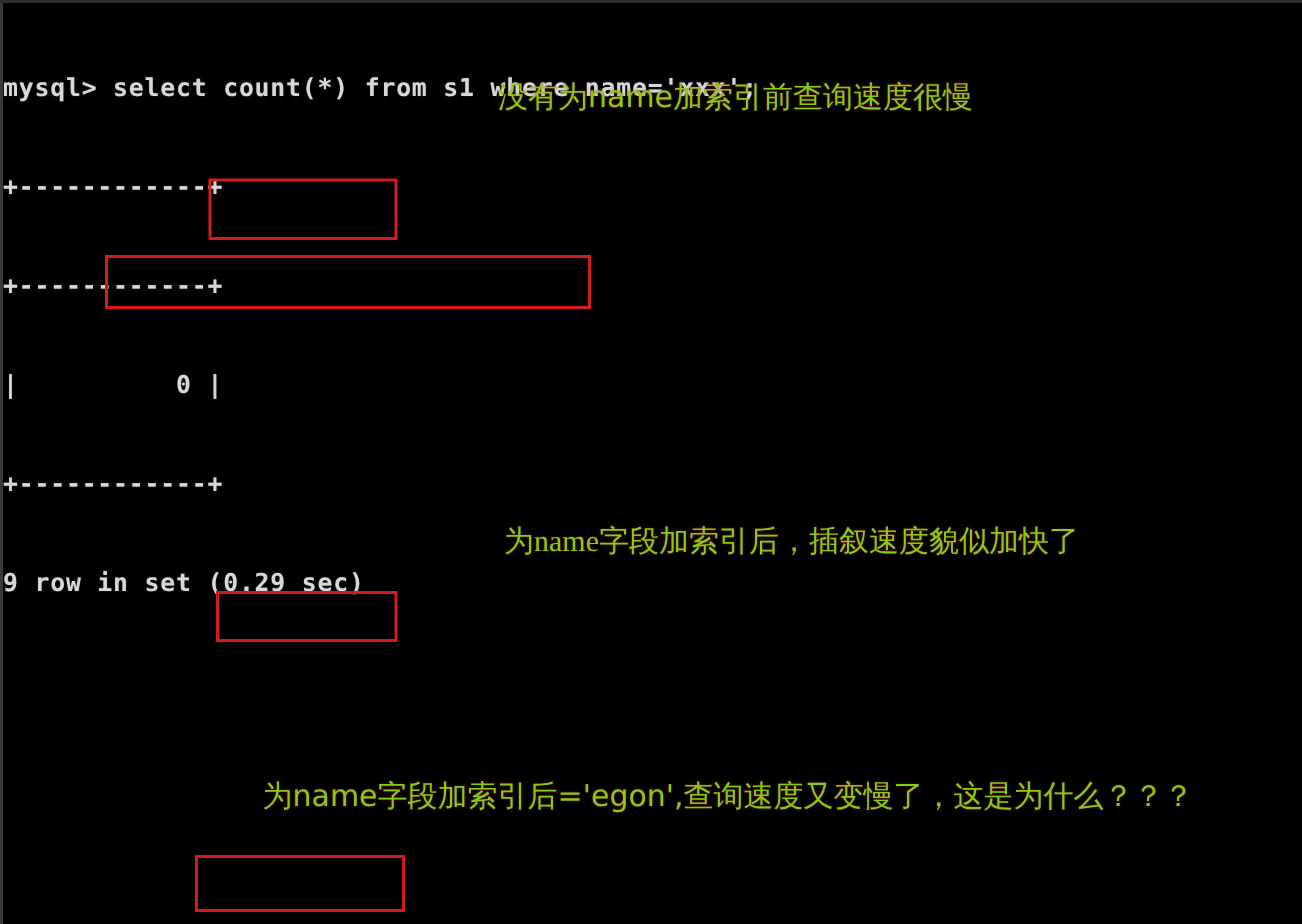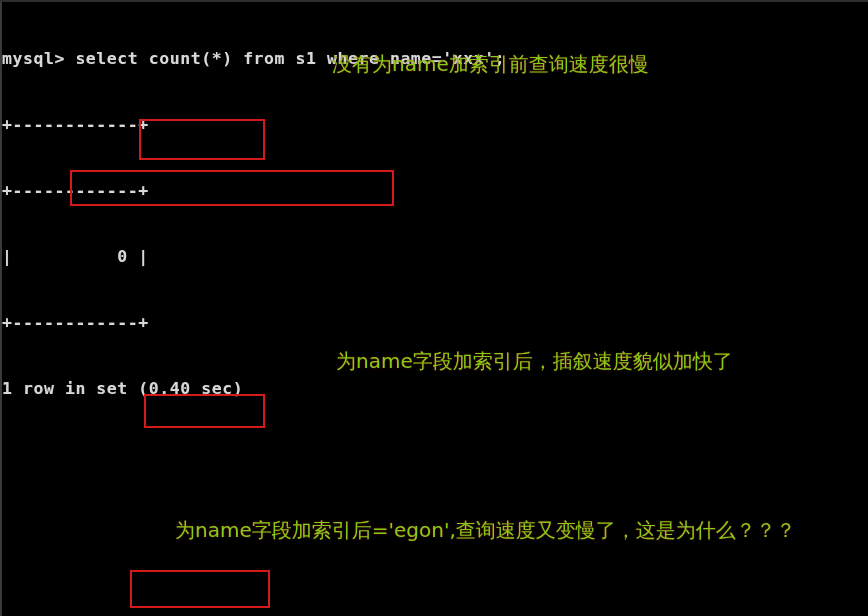--- a/index.html
+++ b/index.html
@@ -85,21 +85,21 @@
 <body>
 
 <div id="screen">
 
   <div id="console">
     <span class="line">mysql&gt; select count(*) from s1 where name='xxx';</span>
     <span class="line">+------------+</span>
     <span class="line">+------------+</span>
     <span class="line">|          0 |</span>
     <span class="line">+------------+</span>
-    <span class="line">1 row in set (0.40 sec)</span>
+    <span class="line">9 row in set (0.29 sec)</span>
     <span class="line blank"></span>
     
     
     
     
     
     
     
     
     
@@ -117,17 +117,17 @@
   <div class="hl" style="left:139px; top:119px; width:126px; height:41px;"></div>
 
   <div class="hl" style="left:70px; top:170px; width:324px; height:36px;"></div>
 
   <div class="hl" style="left:144px; top:394px; width:121px; height:34px;"></div>
 
   <div class="hl" style="left:130px; top:570px; width:140px; height:38px;"></div>
 
   <div class="note" style="left:332px; top:52px;">没有为name加索引前查询速度很慢</div>
 
-  <div class="note" style="left:336px; top:349px;">为name字段加索引后，插叙速度貌似加快了</div>
+  <div class="note" style="left:336px; top:349px;font-family:Liberation Serif, serif;">为name字段加索引后，插叙速度貌似加快了</div>
 
   <div class="note" style="left:175px; top:518px;">为name字段加索引后='egon',查询速度又变慢了，这是为什么？？？</div>
 
 </div>
 
 </body></html>

